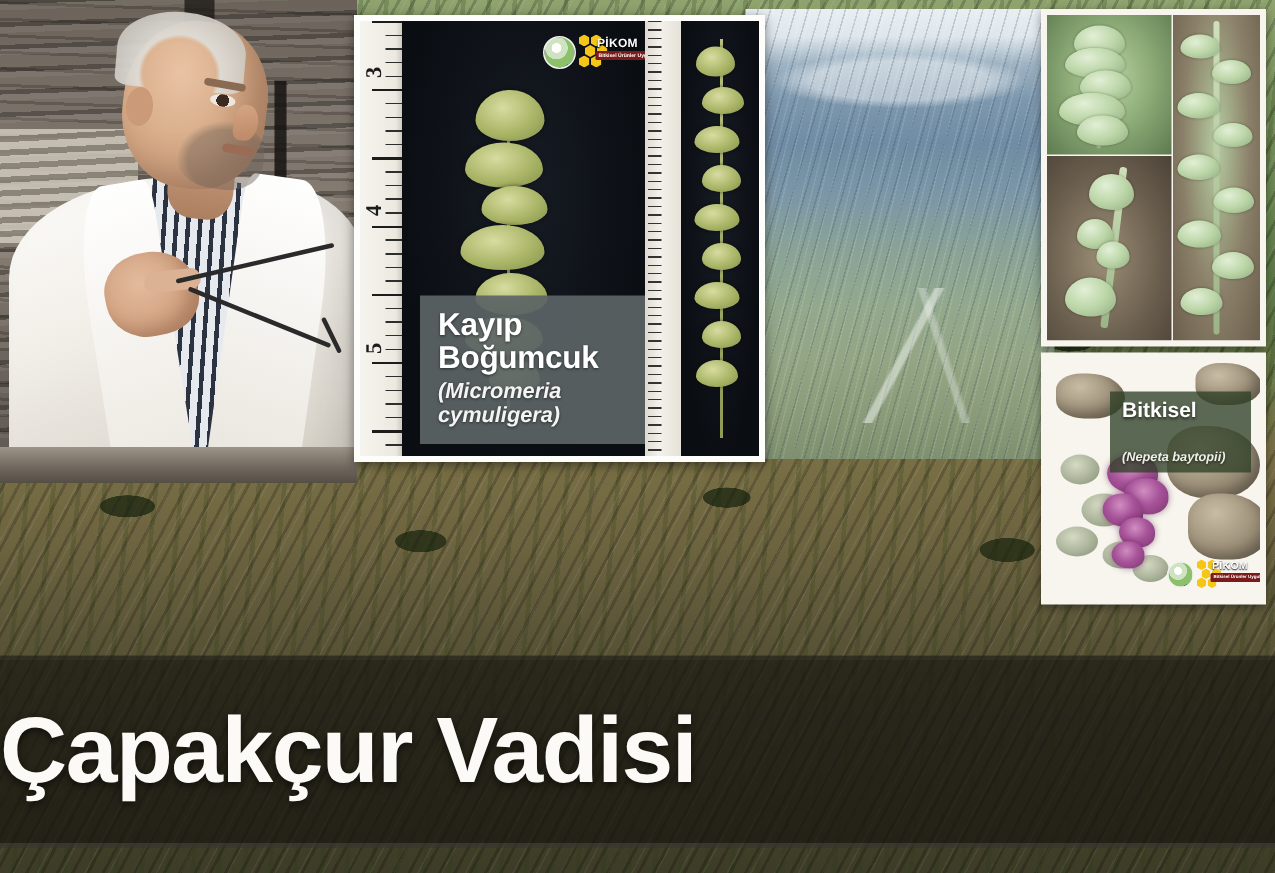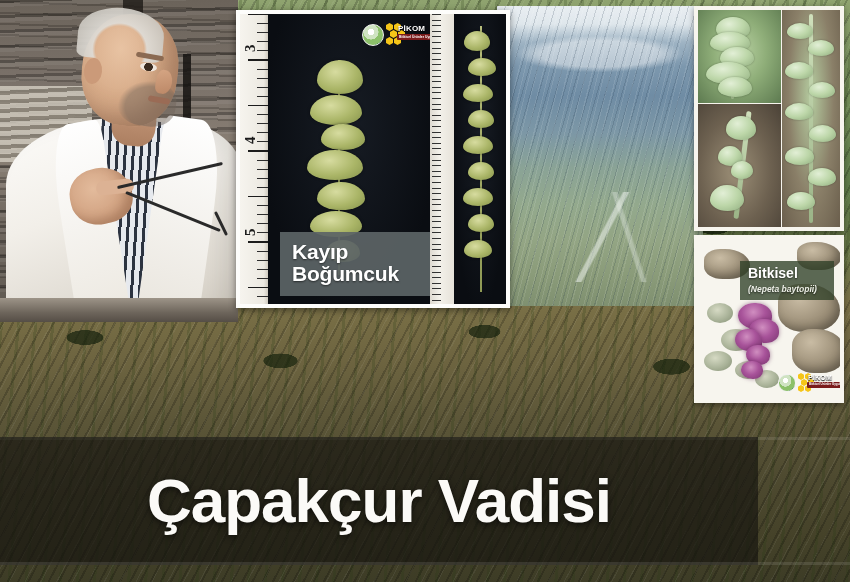--- a/index.html
+++ b/index.html
@@ -271,35 +271,35 @@
     box-shadow:0 0 4px rgba(90,30,80,.5);}
   .bloom-spike{position:absolute;width:4px;border-radius:3px;
     background:linear-gradient(180deg,#c06cb0,#7c3671);}
 
   .rb-caption{
     position:absolute;right:6px;top:22px;width:94px;
     background:rgba(48,64,40,.78);padding:5px 7px 6px 8px;box-sizing:border-box;
   }
   .rb-caption .cap-common{color:#fff;font-size:14px;font-weight:700;line-height:1.05;
     text-shadow:0 1px 2px rgba(0,0,0,.6);}
-  .rb-caption .cap-sci{color:#eef0e8;font-size:8.5px;font-style:italic;font-weight:700;margin-top:3px;
+  .rb-caption .cap-sci{color:#eef0e8;font-size:8.5px;font-style:italic;font-weight:700;margin-top:18px;
     text-shadow:0 1px 2px rgba(0,0,0,.6);}
 
   .rb-logo{position:absolute;right:6px;bottom:5px;width:56px;height:22px;display:flex;align-items:center;gap:2px;}
   .rb-logo .logo-globe{width:16px;height:16px;border-width:1px;}
   .rb-logo .logo-hive{width:30px;height:20px;}
   .rb-logo .logo-hive .cell{width:6px;height:7px;}
   .rb-logo .logo-txt{font-size:7px;left:10px;}
   .rb-logo .logo-sub{font-size:3px;line-height:3.8px;left:9px;top:9px;}
 
   
   .title-band{
-    position:absolute;left:0;top:437px;width:758px;height:128px;
+    position:absolute;left:0;top:437px;width:850px;height:128px;
     background:rgba(22,20,15,.66);
-    display:flex;align-items:center;justify-content:center;
+    display:flex;align-items:center;
   }
   .title-band .title{
     color:#fbfaf7;font-size:62px;font-weight:700;letter-spacing:-1px;line-height:1;
     text-shadow:0 2px 6px rgba(0,0,0,.6);
     font-family:"Liberation Sans",sans-serif;
   }
   .band-strip-top{position:absolute;left:0;top:437px;width:850px;height:3px;background:rgba(255,255,255,.10);}
   .band-strip-bottom{position:absolute;left:0;top:562px;width:850px;height:3px;background:rgba(255,255,255,.10);}
 </style>
 </head>
@@ -376,20 +376,21 @@
                 <span class="cell"></span>
               </div>
             <div class="logo-txt">PİKOM</div>
             <div class="logo-sub">Bitkisel Ürünler
 Uygulama ve Araştırma</div>
           </div>
         </div>
 
         <div class="spec-caption">
           <div class="cap-common">Kayıp Boğumcuk</div>
+          <div class="cap-sci">(Micromeria cymuligera)</div>
         </div>
       </div>
 
       <div class="spec-rulerstrip">
         <div class="ticks"></div>
       </div>
 
       <div class="spec-photo right">
         <div class="sprig" style="left:52%;top:4%;height:92%;"></div>
         <div class="leafcluster" style="left:20%;top:6%;width:26px;height:20px;"></div>

